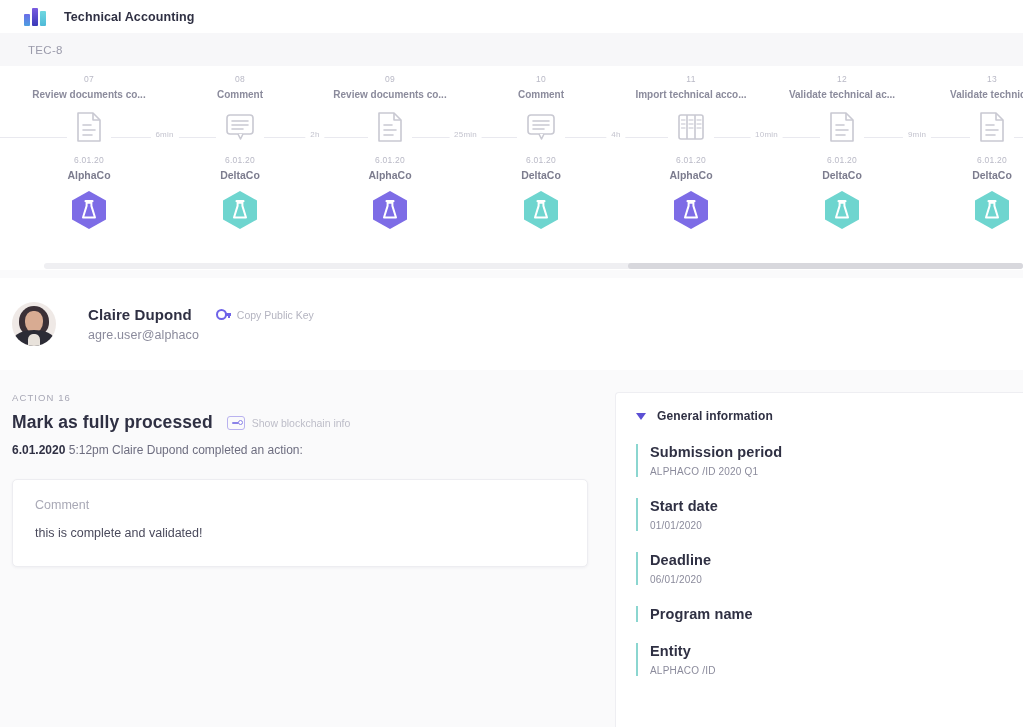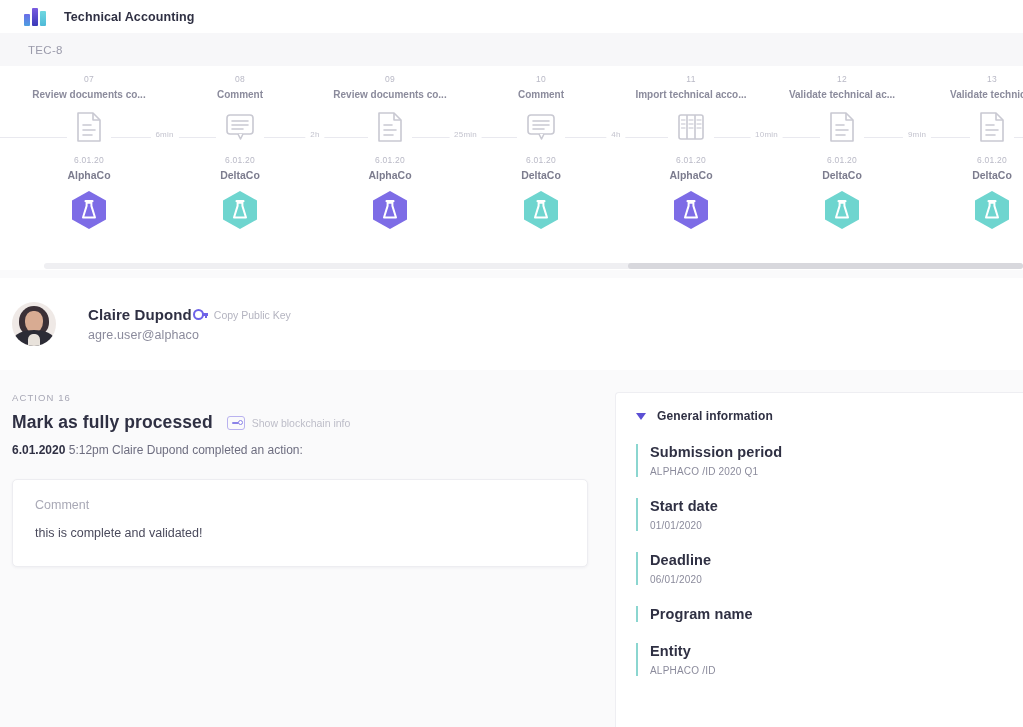--- a/index.html
+++ b/index.html
@@ -87,21 +87,21 @@
     background: #3b3036; border-radius: 50% 50% 44% 44%; }
   .avatar .face { position: absolute; left: 13px; top: 9px; width: 18px; height: 22px;
     background: #d8ab92; border-radius: 48% 48% 55% 55%; }
   .avatar .body { position: absolute; left: 2px; bottom: -2px; width: 40px; height: 18px;
     background: #2c2c36; border-radius: 50% 50% 0 0; }
   .avatar .shirt { position: absolute; left: 16px; bottom: -2px; width: 12px; height: 14px;
     background: #e8e2db; border-radius: 40% 40% 0 0; }
   .user-meta { margin-left: 16px; }
   .user-row1 { display: flex; align-items: center; }
   .uname { font-size: 15px; font-weight: bold; color: #2f3043; letter-spacing: .1px; }
-  .key-chip { display: flex; align-items: center; margin-left: 1px; cursor: pointer; }
+  .key-chip { display: flex; align-items: center; margin-left: 24px; cursor: pointer; }
   .key-ico { width: 15px; height: 11px; position: relative; }
   .key-ico .ring { position: absolute; left: 0; top: 0; width: 11px; height: 11px;
     border: 2.5px solid #6e63e8; border-radius: 50%; }
   .key-ico .stem { position: absolute; left: 9px; top: 4px; width: 6px; height: 2.5px; background: #6e63e8; }
   .key-ico .tooth { position: absolute; left: 12px; top: 4px; width: 2.5px; height: 5px; background: #6e63e8; }
   .key-label { margin-left: 6px; font-size: 10.5px; color: #b4b4c0; }
   .uemail { font-size: 12.5px; color: #8b8b9c; margin-top: 5px; letter-spacing: .1px; }
 
   
   .action { position: absolute; left: 12px; top: 392px; width: 592px; }

